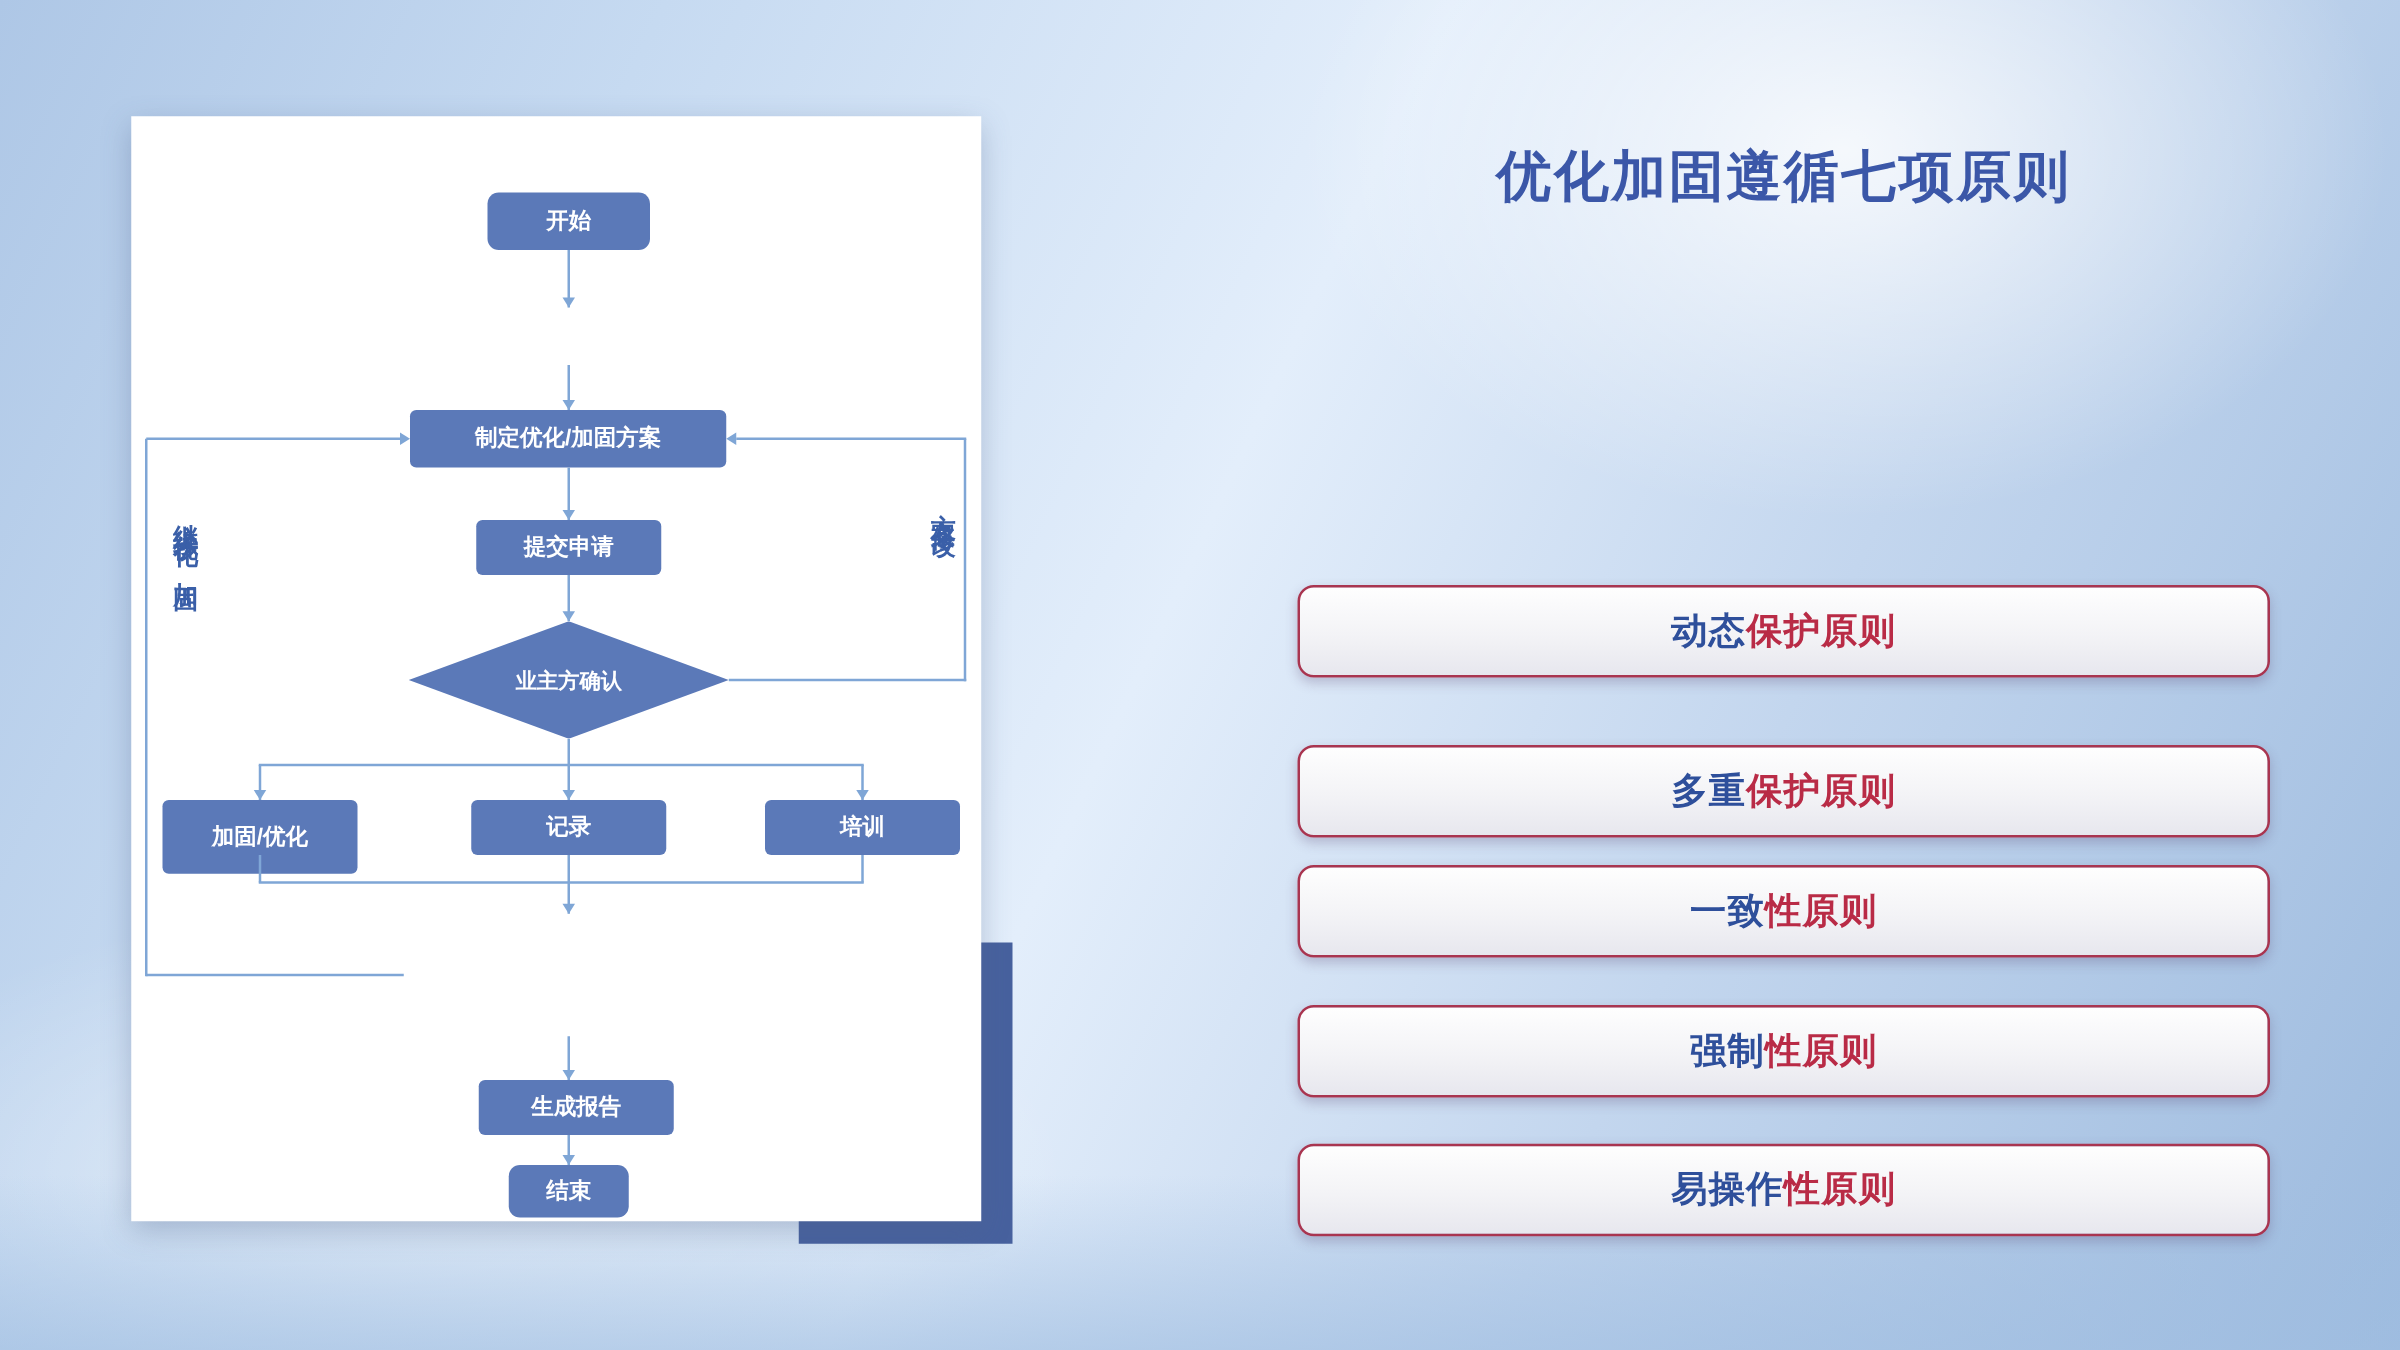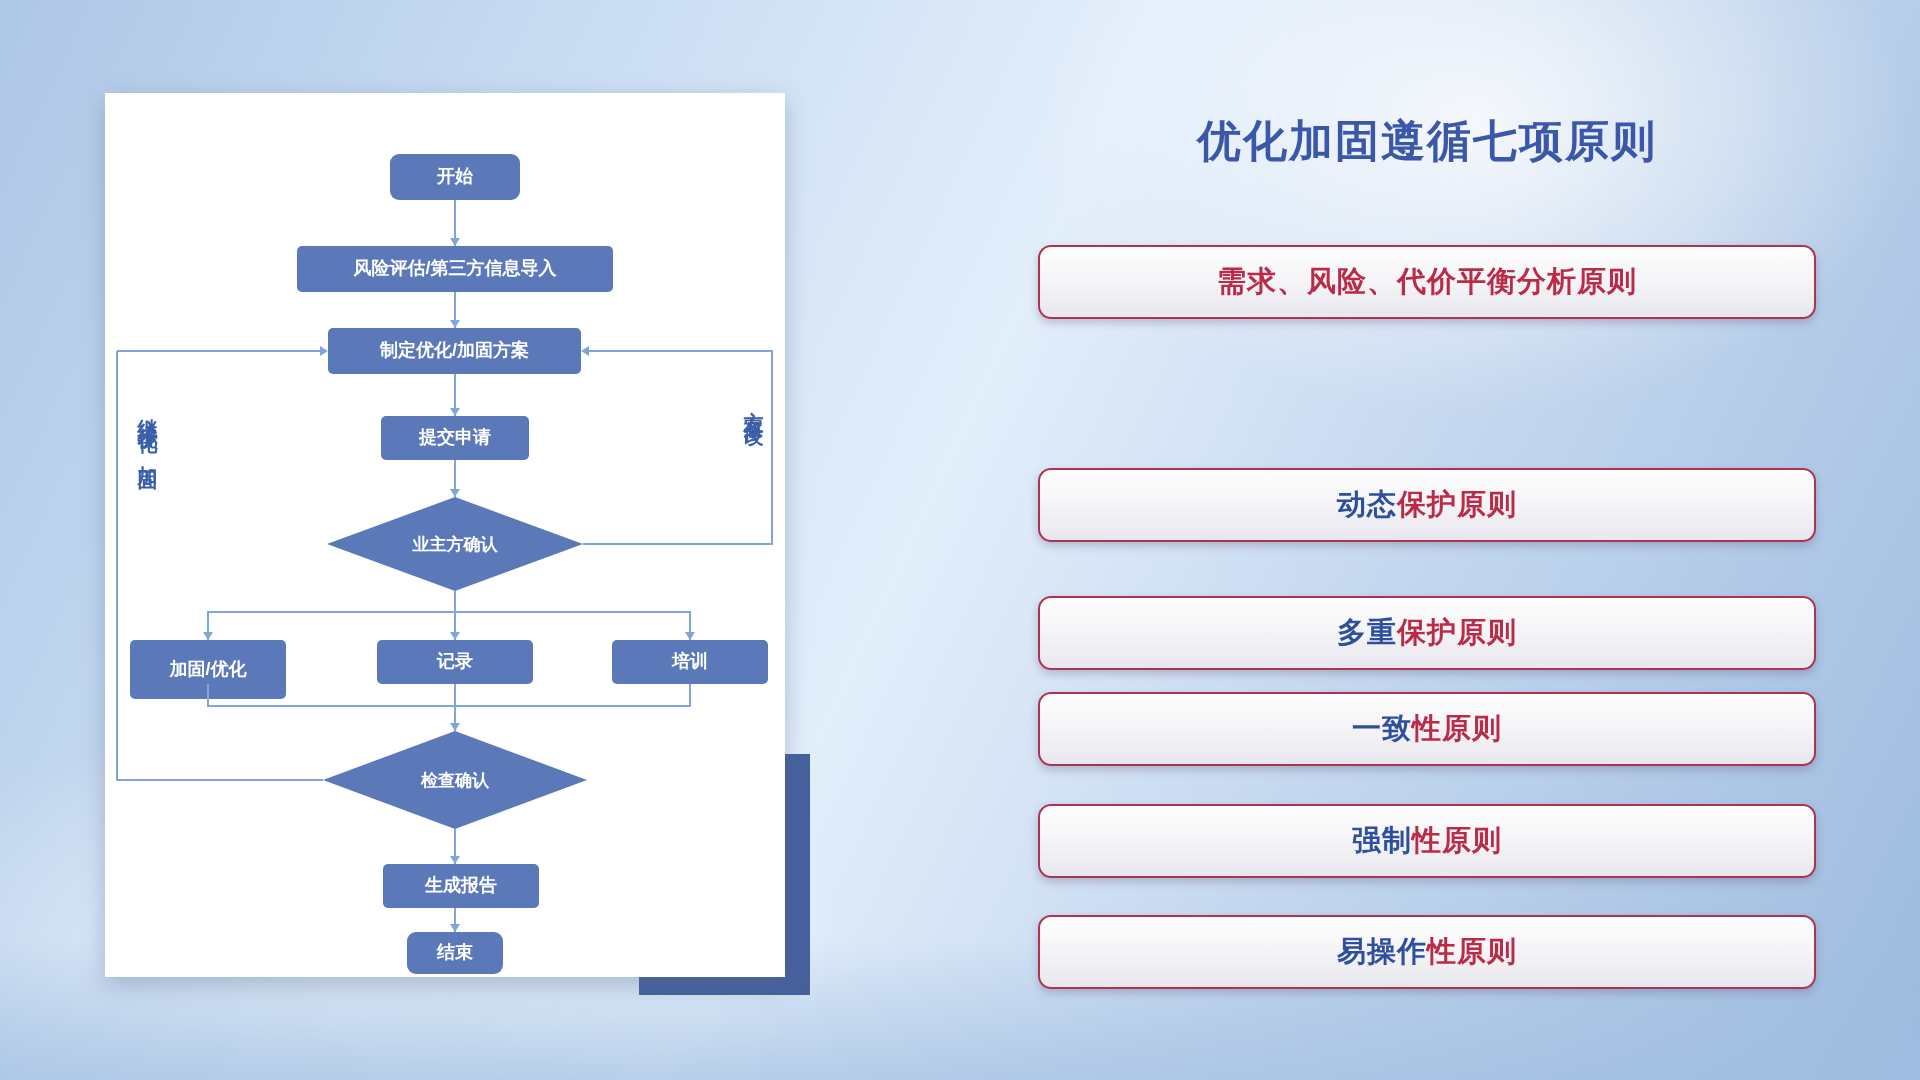--- a/index.html
+++ b/index.html
@@ -59,35 +59,33 @@
   <div class="bg-glow one"></div>
   <div class="bg-glow two"></div>
   <div class="bg-band"></div>
 
   <div class="card-accent"></div>
 
   <div class="flow-card">
 
     <div class="fnode pill" style="left:285px;top:61px;width:130px;height:46px;">开始</div>
 
-    <div class="fnode" style="left:192px;top:153px;width:316px;height:46px;">风险评估/第三方信息导入</div>
 
     <div class="fnode" style="left:223px;top:235px;width:253px;height:46px;">制定优化/加固方案</div>
 
     <div class="fnode" style="left:276px;top:323px;width:148px;height:44px;">提交申请</div>
 
     <div class="fdiamond" style="left:222px;top:404px;width:256px;height:94px;">业主方确认</div>
 
     <div class="fnode" style="left:25px;top:547px;width:156px;height:59px;">加固/优化</div>
 
     <div class="fnode" style="left:272px;top:547px;width:156px;height:44px;">记录</div>
 
     <div class="fnode" style="left:507px;top:547px;width:156px;height:44px;">培训</div>
 
-    <div class="fdiamond" style="left:218px;top:638px;width:264px;height:98px;">检查确认</div>
 
     <div class="fnode" style="left:278px;top:771px;width:156px;height:44px;">生成报告</div>
 
     <div class="fnode pill" style="left:302px;top:839px;width:96px;height:42px;">结束</div>
 
     <div class="vlabel" style="left:30px;top:310px;">继续优化/加固</div>
     <div class="vlabel" style="left:636px;top:302px;">方案修改</div>
 
     <div class="edge" style="left:349px;top:107px;width:2px;height:46px;"></div>
     <div class="arr down" style="left:345px;top:145px;"></div>
@@ -135,23 +133,20 @@
     <div class="edge" style="left:12px;top:686px;width:206px;height:2px;"></div>
     <div class="edge" style="left:11px;top:258px;width:2px;height:430px;"></div>
     <div class="edge" style="left:12px;top:257px;width:203px;height:2px;"></div>
     <div class="arr right" style="left:215px;top:253px;"></div>
 
   </div>
 
   <div class="panel-title">优化加固遵循七项原则</div>
 
   <div class="principles-panel">
-      <div class="principle-box" style="top: 245px;">
-        <span class="seg-red">需求、风险、代价平衡分析原则</span>
-      </div>
       <div class="principle-box" style="top: 468px;">
         <span class="seg-blue">动态</span>
         <span class="seg-red">保护原则</span>
       </div>
       <div class="principle-box" style="top: 596px;">
         <span class="seg-blue">多重</span>
         <span class="seg-red">保护原则</span>
       </div>
       <div class="principle-box" style="top: 692px;">
         <span class="seg-blue">一致</span>

